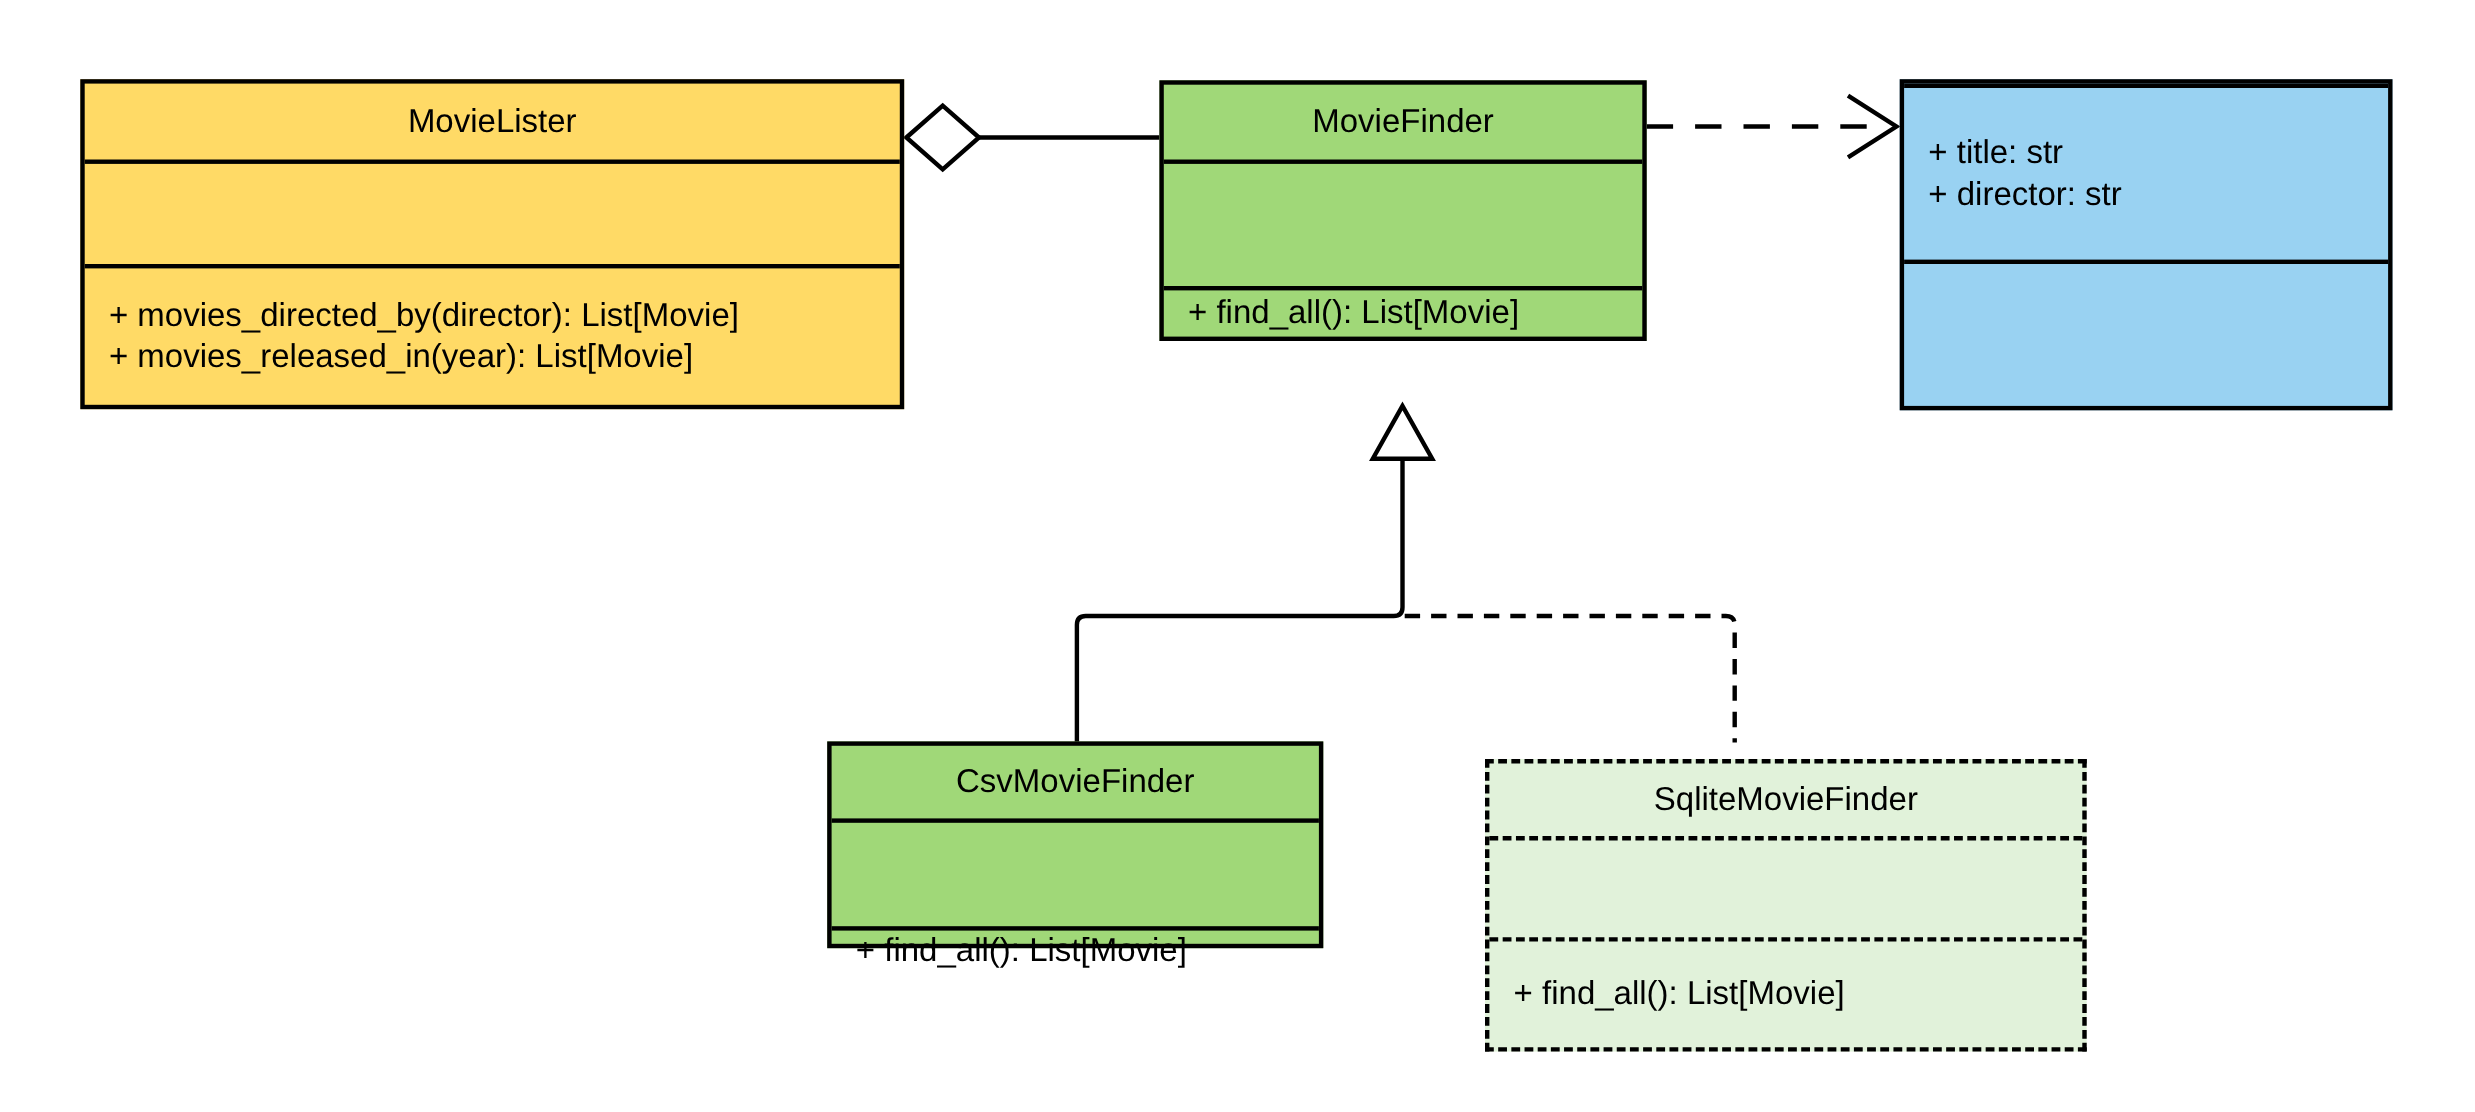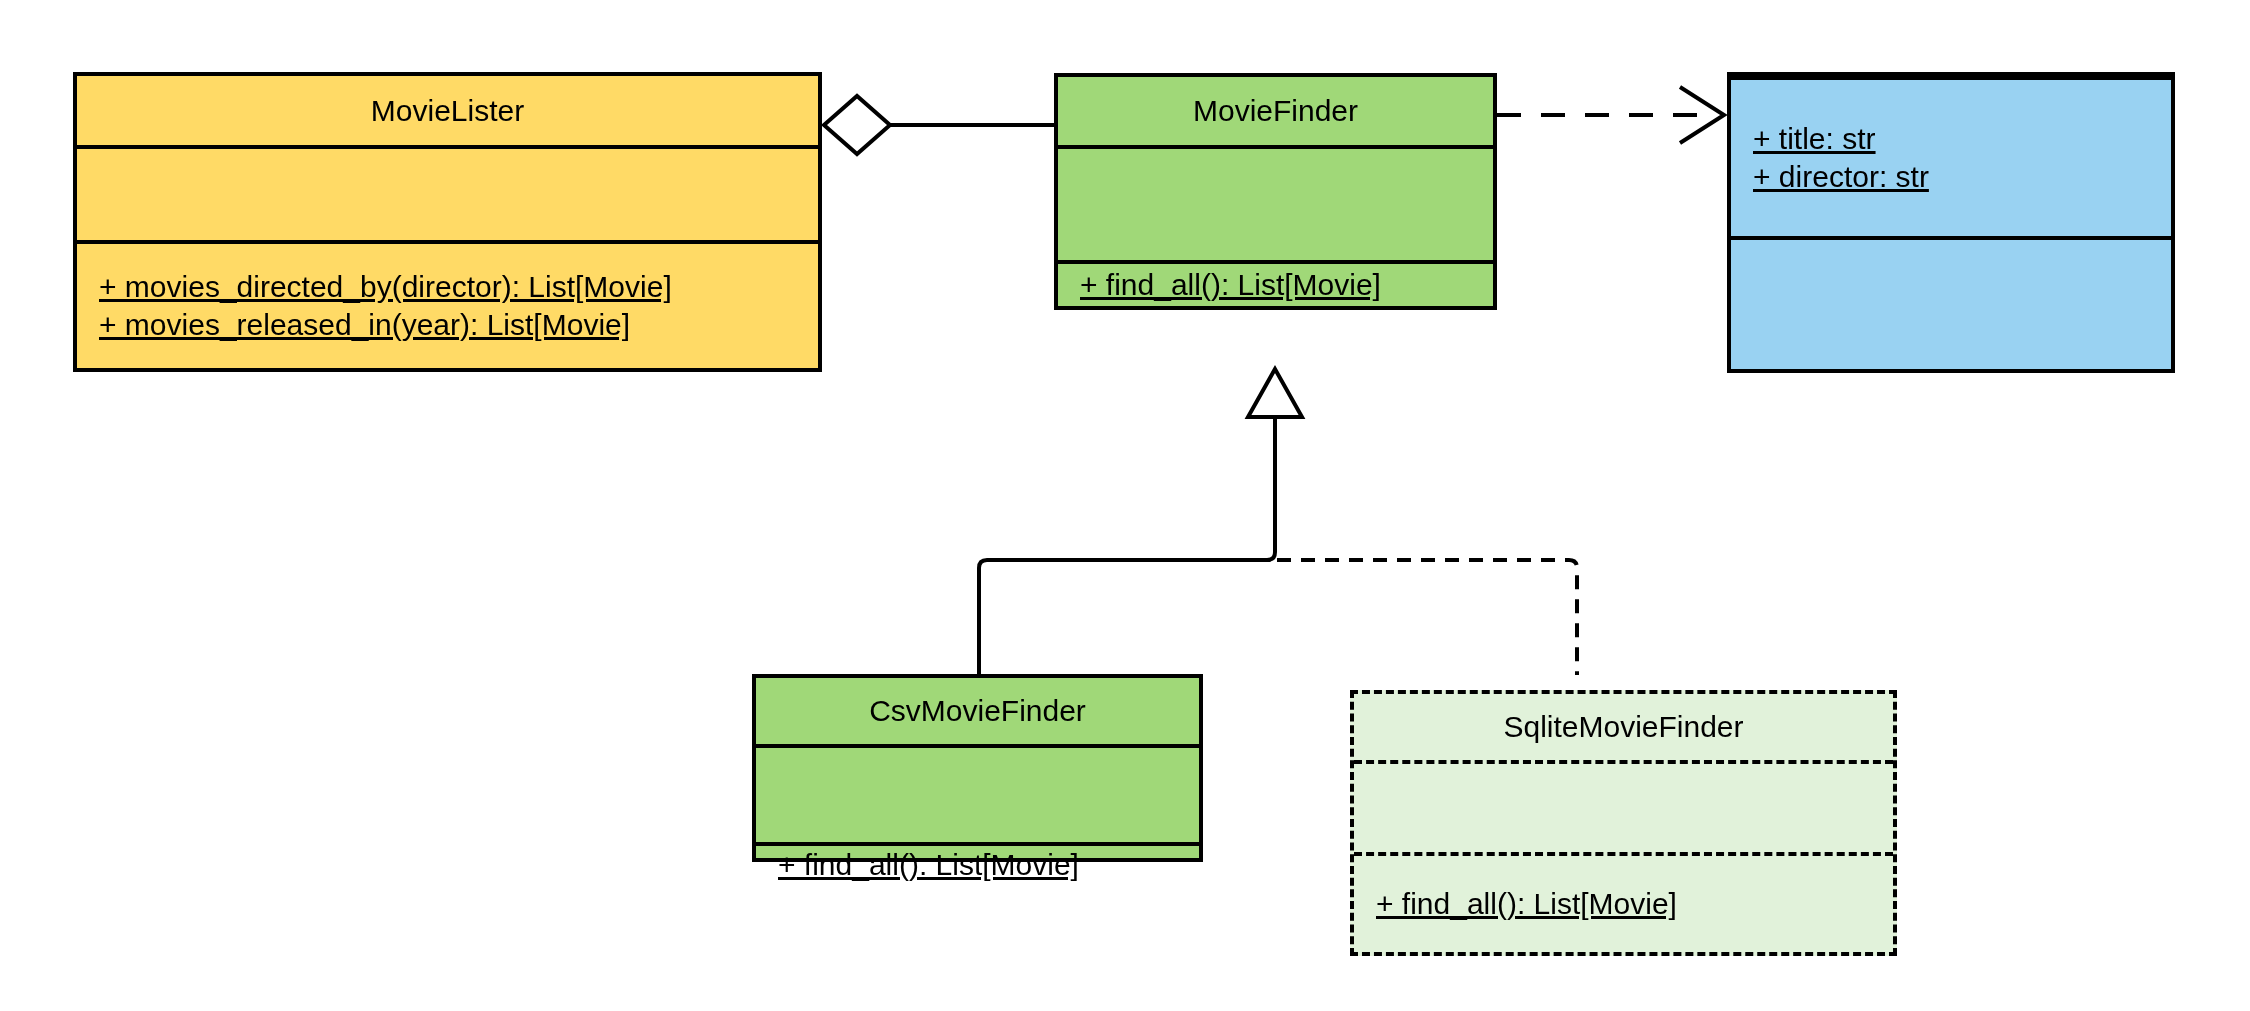--- a/index.html
+++ b/index.html
@@ -40,21 +40,21 @@
     text-align: center;
     flex: 0 0 auto;
   }
   .uml-section {
     border-top: 4px solid #000;
     padding: 0 22px;
     flex: 0 0 auto;
   }
   .uml-class.dashed .uml-section { border-top-style: dashed; }
   .uml-section.grow { flex: 1 1 auto; }
-  .member { white-space: nowrap; text-decoration: underline; }
+  .member { white-space: nowrap; }
 </style>
 </head>
 <body>
 
 <div class="canvas">
 
   <svg class="connectors" viewBox="0 0 2250 1011" xmlns="http://www.w3.org/2000/svg">
 
     <g>
       <line x1="890" y1="125" x2="1054" y2="125" stroke="#000" stroke-width="4"></line>

